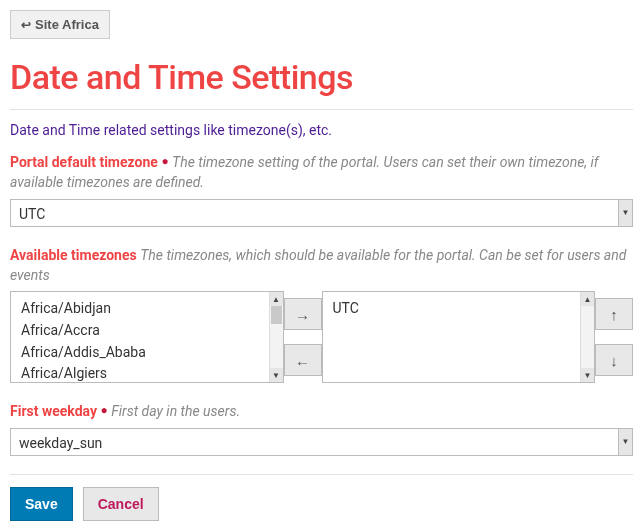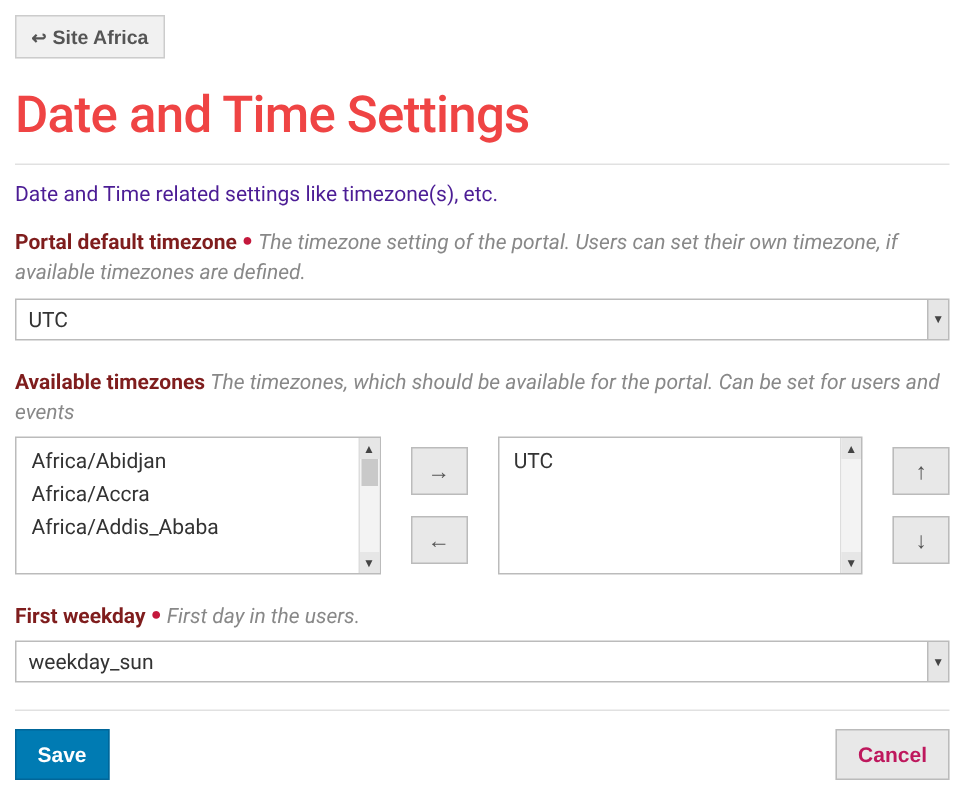--- a/index.html
+++ b/index.html
@@ -45,21 +45,21 @@
       margin: 0 0 14px 0;
       font-size: 14px;
     }
     .field-label-row {
       margin: 0 0 6px 0;
       font-size: 14px;
       line-height: 1.45;
     }
     .field-label-row .fld-label {
       font-weight: 700;
-      color: #7f1d1d;
+      color: #ef4444;
     }
     .field-label-row .required-dot {
       color: #c4183c;
       display: inline-block;
       transform: translateY(-2px);
       font-size: 12px;
     }
     .field-label-row .fld-help {
       font-style: italic;
       color: #888;
@@ -84,21 +84,21 @@
       width: 14px;
       background: #e6e6e6;
       border-left: 1px solid #bbb;
       display:flex; align-items:center; justify-content:center;
       font-size: 8px;
       color: #444;
       pointer-events: none;
     }
     .two-list {
       display: flex;
-      gap: 20px;
+      gap: 0;
       align-items: stretch;
       margin-bottom: 18px;
     }
     .listbox {
       position: relative;
       flex: 1 1 0;
       border: 1px solid #bbb;
       background: #fff;
       height: 92px;
       overflow: hidden;
@@ -141,23 +141,22 @@
     .sq-btn {
       width: 38px; height: 32px;
       border: 1px solid #bbb;
       background: #e8e8e8;
       display:flex; align-items:center; justify-content:center;
       font-size: 15px;
       color: #555;
       cursor: pointer;
     }
     .actions {
-      display:flex; gap:0;
+      display:flex; gap:10px;
       margin-top: 8px;
-      justify-content: space-between;
     }
     .btn-save {
       background:#007bb3;
       color:#fff;
       border:1px solid #006699;
       padding: 8px 14px;
       font-size: 14px;
       font-weight: 600;
       cursor:pointer;
     }
@@ -202,20 +201,21 @@
 <div class="field-label-row">
   <span class="fld-label">Available timezones</span>
   <span class="fld-help">The timezones, which should be available for the portal. Can be set for users and events</span>
 </div>
 <div class="two-list">
   <div class="listbox">
     <div class="items">
       <div>Africa/Abidjan</div>
       <div>Africa/Accra</div>
       <div>Africa/Addis_Ababa</div>
+      <div>Africa/Algiers</div>
 
     </div>
     <div class="sb-track">
       <div class="sb-btn">▲</div>
       <div class="sb-rail">
         <div class="sb-thumb"></div>
       </div>
       <div class="sb-btn">▼</div>
     </div>
   </div>

